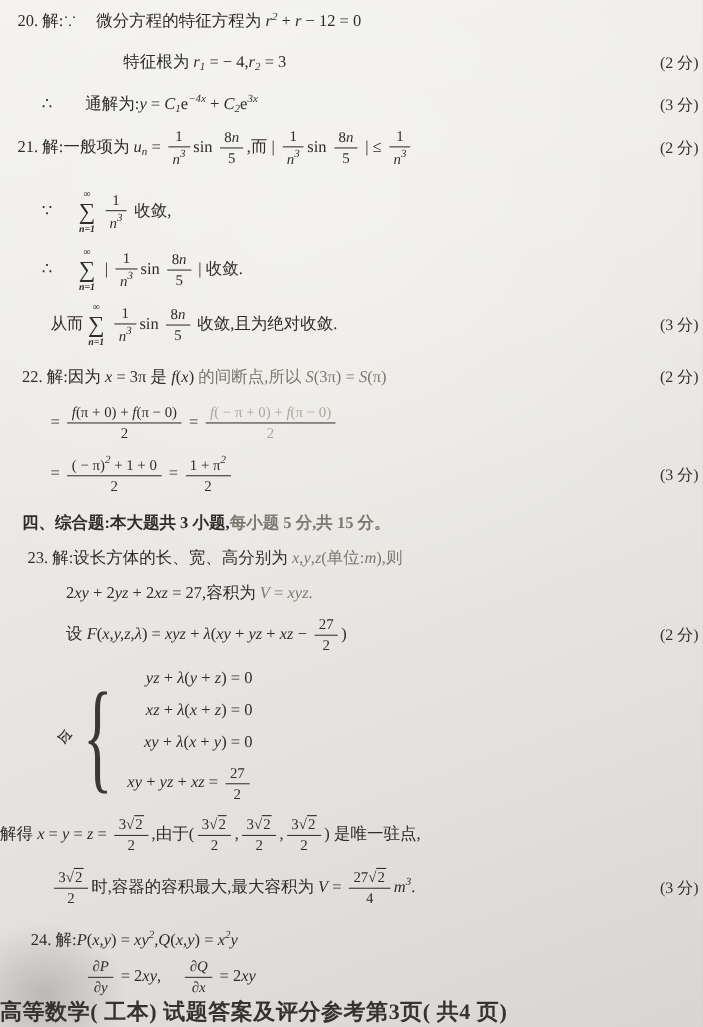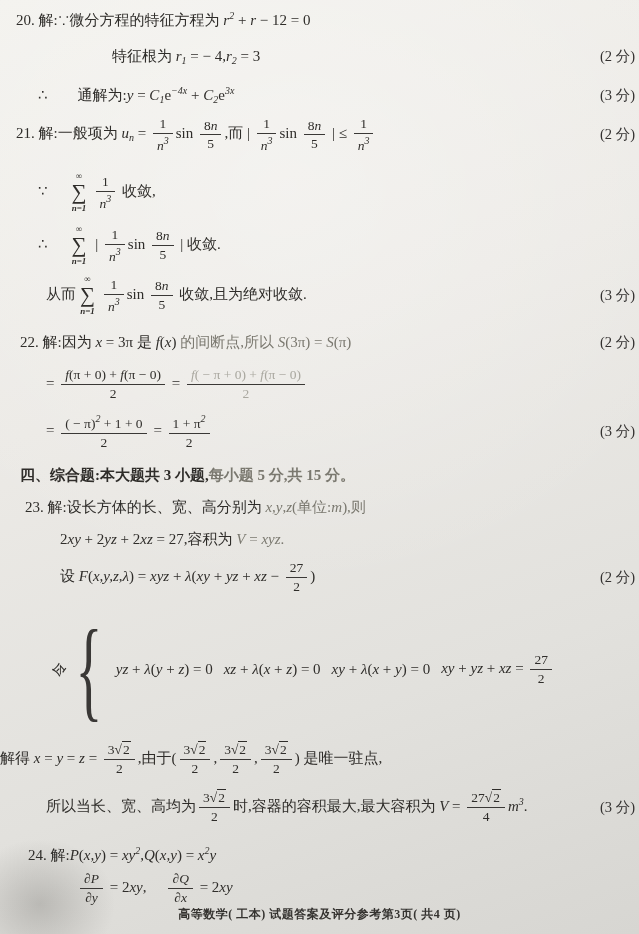--- a/index.html
+++ b/index.html
@@ -31,32 +31,32 @@
   .sum{display:inline-flex;flex-direction:column;align-items:center;vertical-align:middle;line-height:1;margin:0 5px;}
   .sum-top{font-size:9px;}
   .sum-sym{font-size:21px;margin:1px 0;}
   .sum-bot{font-size:9px;font-style:italic;font-weight:bold;}
   .rad-sym{}
   .rad-v{border-top:1.1px solid currentColor;padding:0 1px;}
   .cases{display:inline-flex;align-items:center;}
   .cases-pre{display:inline-block;transform:rotate(-90deg);margin-right:1px;}
   .cases-brace{display:flex;align-items:center;height:142px;font-size:112px;line-height:1;
     transform:scaleX(0.5);margin:0 -8px 0 -6px;color:#3a3836;font-weight:400;}
-  .cases-rows{display:inline-flex;align-items:center;gap:11px;margin-left:8px;}
+  .cases-rows{display:inline-flex;flex-direction:column;align-items:flex-end;gap:11px;margin-left:8px;}
   .cases-row{line-height:1.2;}
-  .footer{position:absolute;top:906px;left:0;right:0;text-align:center;
-    font-weight:bold;font-size:12px;color:#353330;letter-spacing:0.5px;z-index:2;}
+  .footer{position:absolute;top:906px;left:0;right:0;text-align:left;
+    font-weight:bold;font-size:20px;color:#353330;letter-spacing:0.5px;z-index:2;}
 </style>
 </head>
 <body>
 
 <div class="page">
   <div>
       <div class="line" style="top: 10px;">
-        <span class="line-body" style="padding-left: 16px;"><span class="seg-txt">20. 解:∵</span><span class="seg-txt" style="">微分方程的特征方程为 </span><span class="seg-i">r</span><span class="seg-sup">2</span><span class="seg-txt"> + </span><span class="seg-i">r</span><span class="seg-txt"> − 12 = 0</span></span>
+        <span class="line-body" style="padding-left: 16px;"><span class="seg-txt">20. 解:∵</span><span class="seg-txt" style="margin-left: 18px;">微分方程的特征方程为 </span><span class="seg-i">r</span><span class="seg-sup">2</span><span class="seg-txt"> + </span><span class="seg-i">r</span><span class="seg-txt"> − 12 = 0</span></span>
       </div>
       <div class="line" style="top: 47px;">
         <span class="line-body" style="padding-left: 112px;"><span class="seg-txt">特征根为 </span><span class="seg-i">r</span><span class="seg-sub">1</span><span class="seg-txt"> = − 4,</span><span class="seg-i">r</span><span class="seg-sub">2</span><span class="seg-txt"> = 3</span></span>
         <span class="score">(2 分)</span>
       </div>
       <div class="line" style="top: 85px;">
         <span class="line-body" style="padding-left: 38px;"><span class="seg-txt">∴</span><span class="seg-txt" style="margin-left: 30px;">通解为:</span><span class="seg-i">y</span><span class="seg-txt"> = </span><span class="seg-i">C</span><span class="seg-sub">1</span><span class="seg-txt">e</span><span class="seg-sup">−4x</span><span class="seg-txt"> + </span><span class="seg-i">C</span><span class="seg-sub">2</span><span class="seg-txt">e</span><span class="seg-sup">3x</span></span>
         <span class="score">(3 分)</span>
       </div>
       <div class="line" style="top: 116px;">
@@ -178,21 +178,21 @@
             <span class="den"><span class="seg-txt">2</span></span>
           </span><span class="seg-txt">,</span><span class="frac">
             <span class="num"><span class="seg-txt">3</span><span class="rad"><span class="rad-sym">√</span><span class="rad-v">2</span></span></span>
             <span class="den"><span class="seg-txt">2</span></span>
           </span><span class="seg-txt">,</span><span class="frac">
             <span class="num"><span class="seg-txt">3</span><span class="rad"><span class="rad-sym">√</span><span class="rad-v">2</span></span></span>
             <span class="den"><span class="seg-txt">2</span></span>
           </span><span class="seg-txt">) 是唯一驻点,</span></span>
       </div>
       <div class="line" style="top: 790px;">
-        <span class="line-body" style="padding-left: 46px;"><span class="seg-txt">所以当长、宽、高均为</span><span class="frac">
+        <span class="line-body" style="padding-left: 46px;"><span class="frac">
             <span class="num"><span class="seg-txt">3</span><span class="rad"><span class="rad-sym">√</span><span class="rad-v">2</span></span></span>
             <span class="den"><span class="seg-txt">2</span></span>
           </span><span class="seg-txt">时,容器的容积最大,最大容积为 </span><span class="seg-i">V</span><span class="seg-txt"> = </span><span class="frac">
             <span class="num"><span class="seg-txt">27</span><span class="rad"><span class="rad-sym">√</span><span class="rad-v">2</span></span></span>
             <span class="den"><span class="seg-txt">4</span></span>
           </span><span class="seg-i">m</span><span class="seg-sup">3</span><span class="seg-txt">.</span></span>
         <span class="score">(3 分)</span>
       </div>
       <div class="line" style="top: 845px;">
         <span class="line-body" style="padding-left: 28px;"><span class="seg-txt">24. 解:</span><span class="seg-i">P</span><span class="seg-txt">(</span><span class="seg-i">x,y</span><span class="seg-txt">) = </span><span class="seg-i">xy</span><span class="seg-sup">2</span><span class="seg-txt">,</span><span class="seg-i">Q</span><span class="seg-txt">(</span><span class="seg-i">x,y</span><span class="seg-txt">) = </span><span class="seg-i">x</span><span class="seg-sup">2</span><span class="seg-i">y</span></span>

